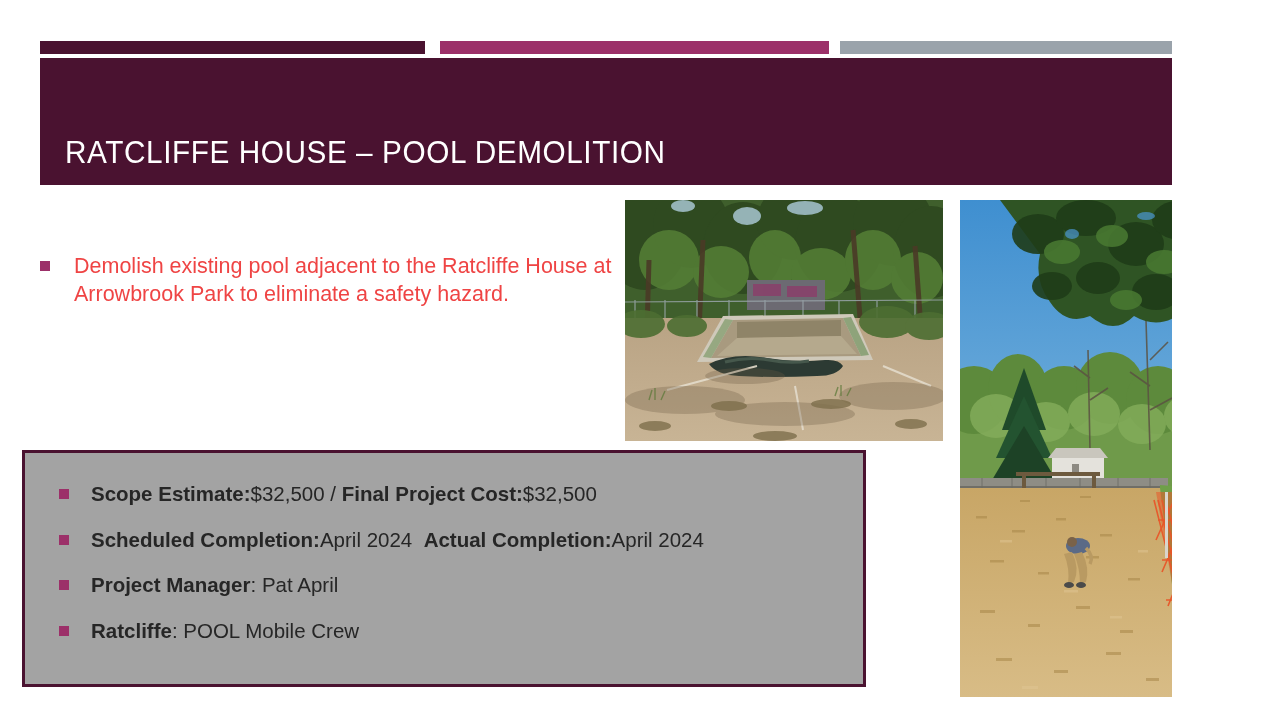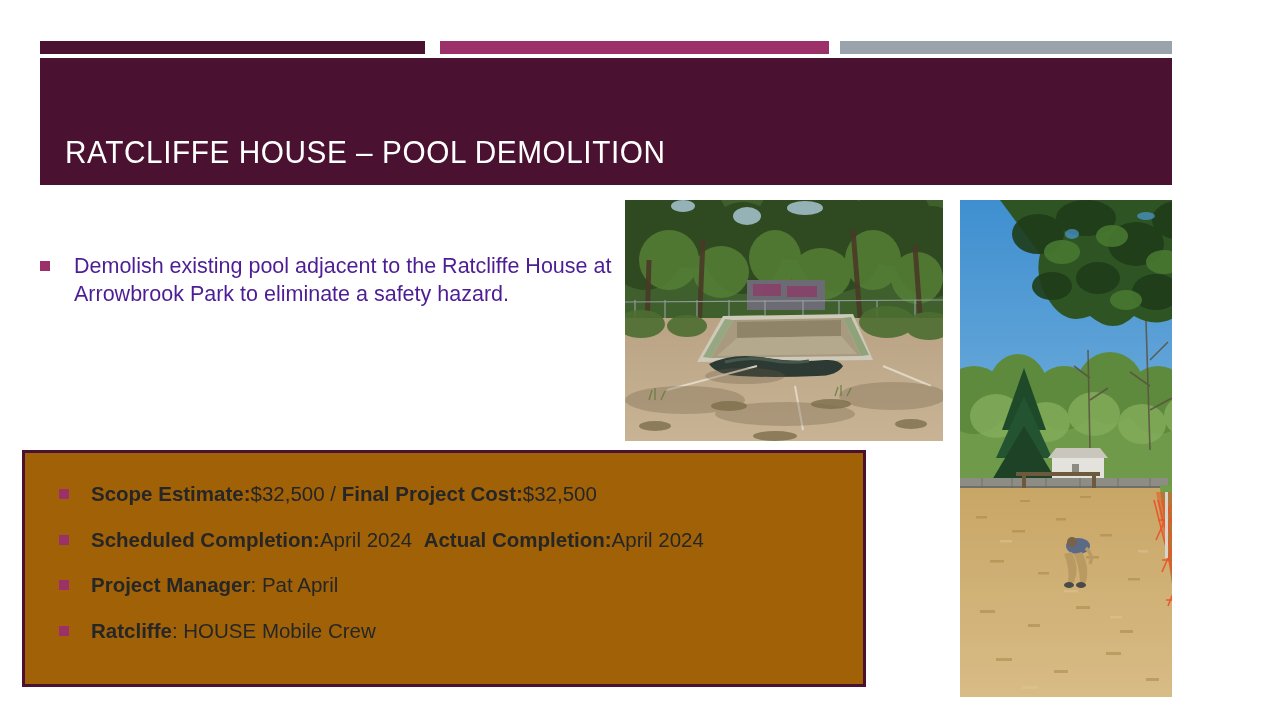--- a/index.html
+++ b/index.html
@@ -59,21 +59,21 @@
     top: 252px;
     width: 580px;
     list-style: none;
     margin: 0;
     padding: 0;
   }
   .intro-list li {
     position: relative;
     padding-left: 38px;
     margin-bottom: 18px;
-    color: #4c1d95;
+    color: #ef4444;
     font-size: 21.5px;
     line-height: 1.32;
     font-family: "Liberation Sans", sans-serif;
   }
   .intro-list li .bullet-sq,
   .detail-list li .bullet-sq {
     position: absolute;
     left: 4px;
     top: 9px;
     width: 10px;
@@ -82,21 +82,21 @@
   }
 
   
   .detail-box {
     position: absolute;
     left: 22px;
     top: 450px;
     width: 844px;
     height: 237px;
     border: 3px solid #4a1230;
-    background: #a16207;
+    background: #a3a3a3;
     box-sizing: border-box;
   }
   .detail-list {
     list-style: none;
     margin: 0;
     padding: 28px 0 0 32px;
   }
   .detail-list li {
     position: relative;
     padding-left: 34px;
@@ -163,21 +163,21 @@
         <b>Scheduled Completion:</b><span>April 2024</span>&nbsp;&nbsp;<b>Actual Completion:</b><span>April 2024</span>
       </li>
 
       <li>
         <span class="bullet-sq"></span>
         <b>Project Manager</b><span>: Pat April</span>
       </li>
 
       <li>
         <span class="bullet-sq"></span>
-        <b>Ratcliffe</b><span>: HOUSE Mobile Crew</span>
+        <b>Ratcliffe</b><span>: POOL Mobile Crew</span>
       </li>
 
     </ul>
   </div>
 
   <div class="photo photo-pool">
     <svg viewBox="0 0 318 241" preserveAspectRatio="none">
       <defs>
         <linearGradient id="skyA" x1="0" y1="0" x2="0" y2="1">
           <stop offset="0%" stop-color="#9fc3dd"></stop>

